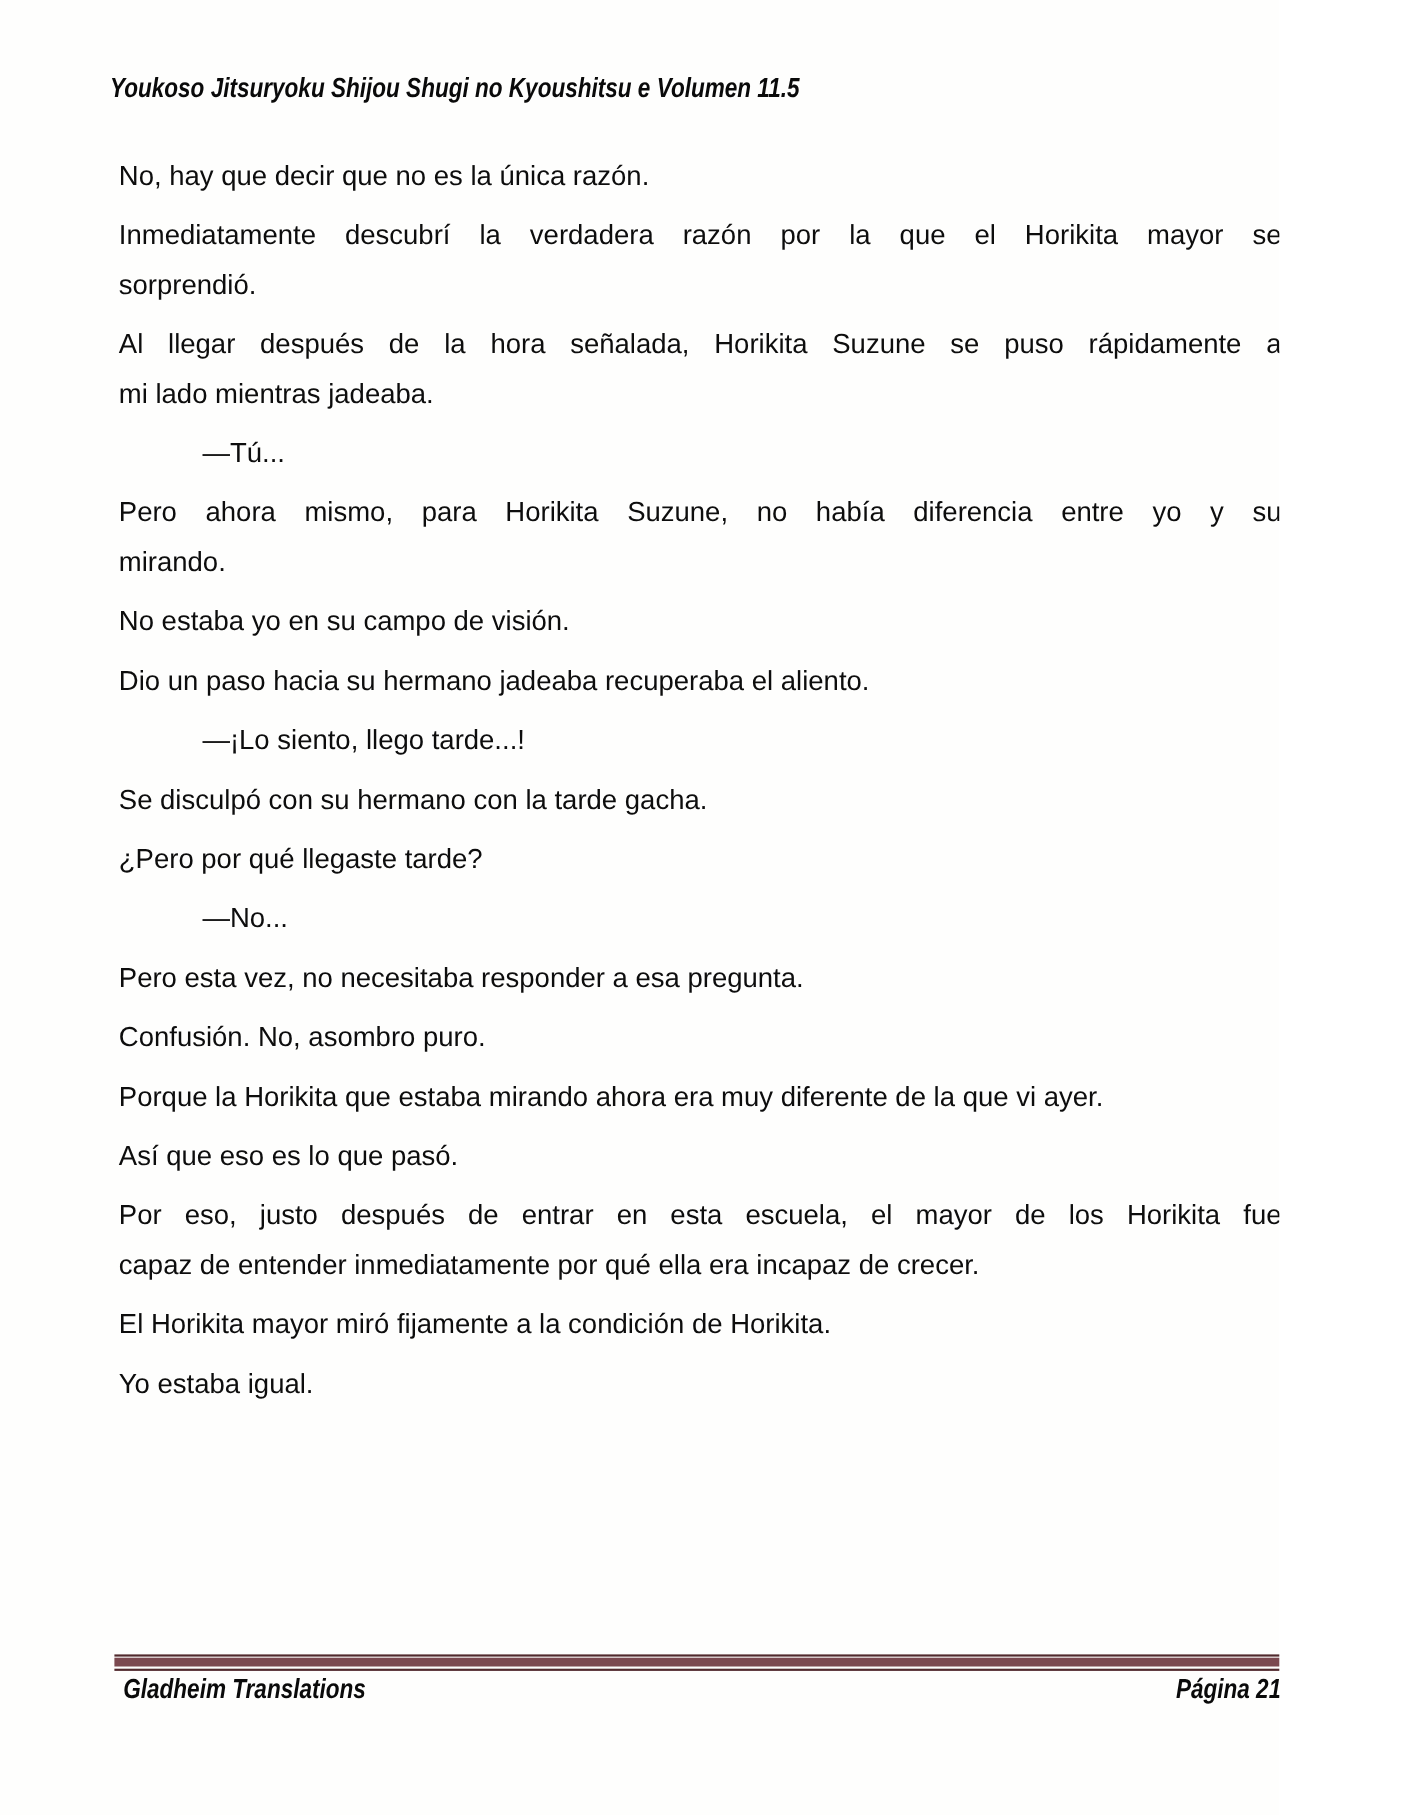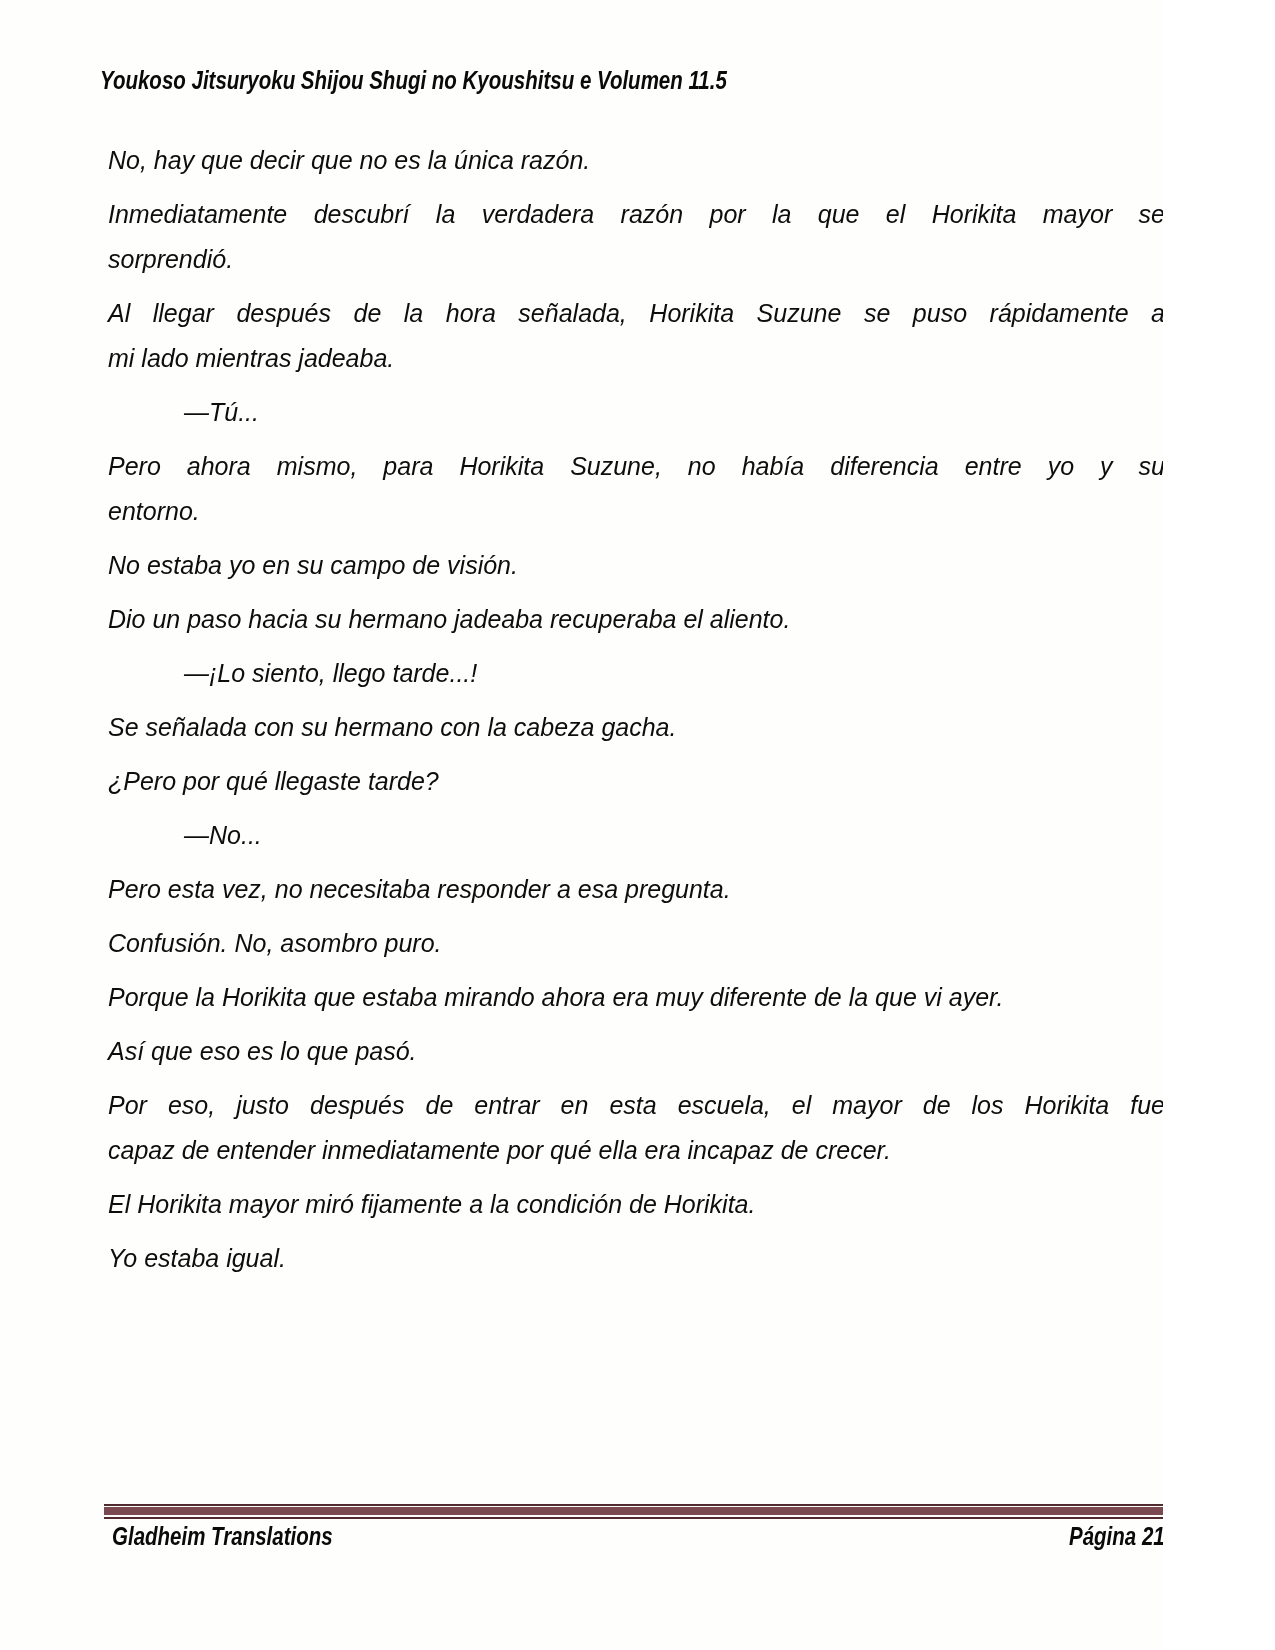--- a/index.html
+++ b/index.html
@@ -27,21 +27,21 @@
   .doc-header { position: absolute; left: 100px; top: 66px; }
 
   .doc-body {
     position: absolute;
     left: 108px;
     top: 138px;
     width: 1057px;
     font-size: 25px;
     line-height: 45px;
   }
-  .para { margin: 0 0 9px 0; font-style: italic; }
+  .para { margin: 0 0 9px 0; }
   .line { text-align: justify; }
   .line.just { text-align-last: justify; }
   .para.indent .line { text-indent: 76px; }
 
   .footer-rule { position: absolute; left: 104px; top: 1504px; width: 1061px; }
   .rule-thin  { height: 2px; }
   .rule-thick { height: 8px; margin-top: 1px; }
   .rule-bottom { margin-top: 2px; }
 
   .doc-footer { position: absolute; left: 112px; top: 1522px; width: 1053px; height: 36px; text-align: center; }
@@ -67,33 +67,33 @@
       </div>
       <div class="para">
         <div class="line just">Al llegar después de la hora señalada, Horikita Suzune se puso rápidamente a</div>
         <div class="line">mi lado mientras jadeaba.</div>
       </div>
       <div class="para indent">
         <div class="line">—Tú...</div>
       </div>
       <div class="para">
         <div class="line just">Pero ahora mismo, para Horikita Suzune, no había diferencia entre yo y su</div>
-        <div class="line">entorno.</div>
+        <div class="line">mirando.</div>
       </div>
       <div class="para">
         <div class="line">No estaba yo en su campo de visión.</div>
       </div>
       <div class="para">
         <div class="line">Dio un paso hacia su hermano jadeaba recuperaba el aliento.</div>
       </div>
       <div class="para indent">
         <div class="line">—¡Lo siento, llego tarde...!</div>
       </div>
       <div class="para">
-        <div class="line">Se señalada con su hermano con la cabeza gacha.</div>
+        <div class="line">Se disculpó con su hermano con la tarde gacha.</div>
       </div>
       <div class="para">
         <div class="line">¿Pero por qué llegaste tarde?</div>
       </div>
       <div class="para indent">
         <div class="line">—No...</div>
       </div>
       <div class="para">
         <div class="line">Pero esta vez, no necesitaba responder a esa pregunta.</div>
       </div>

